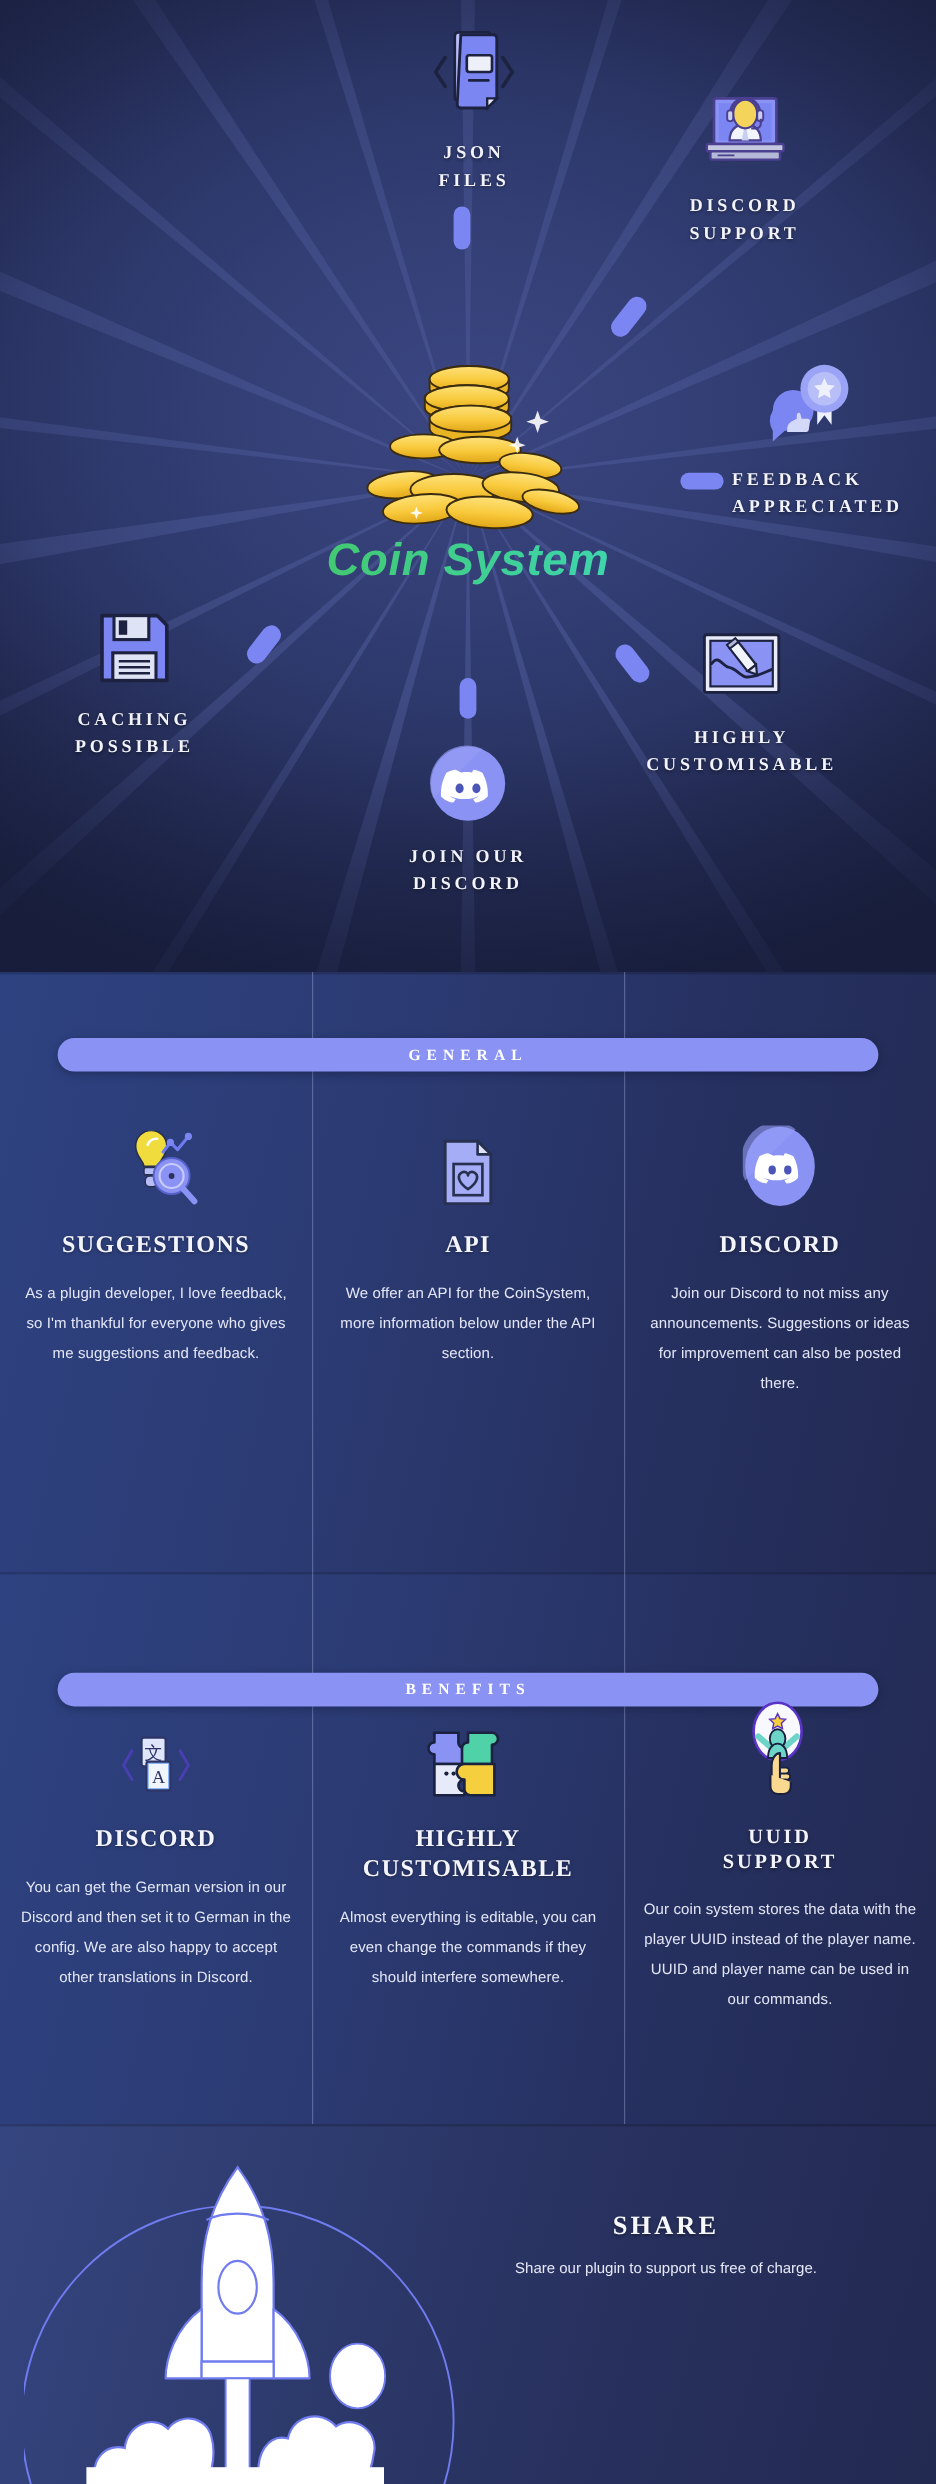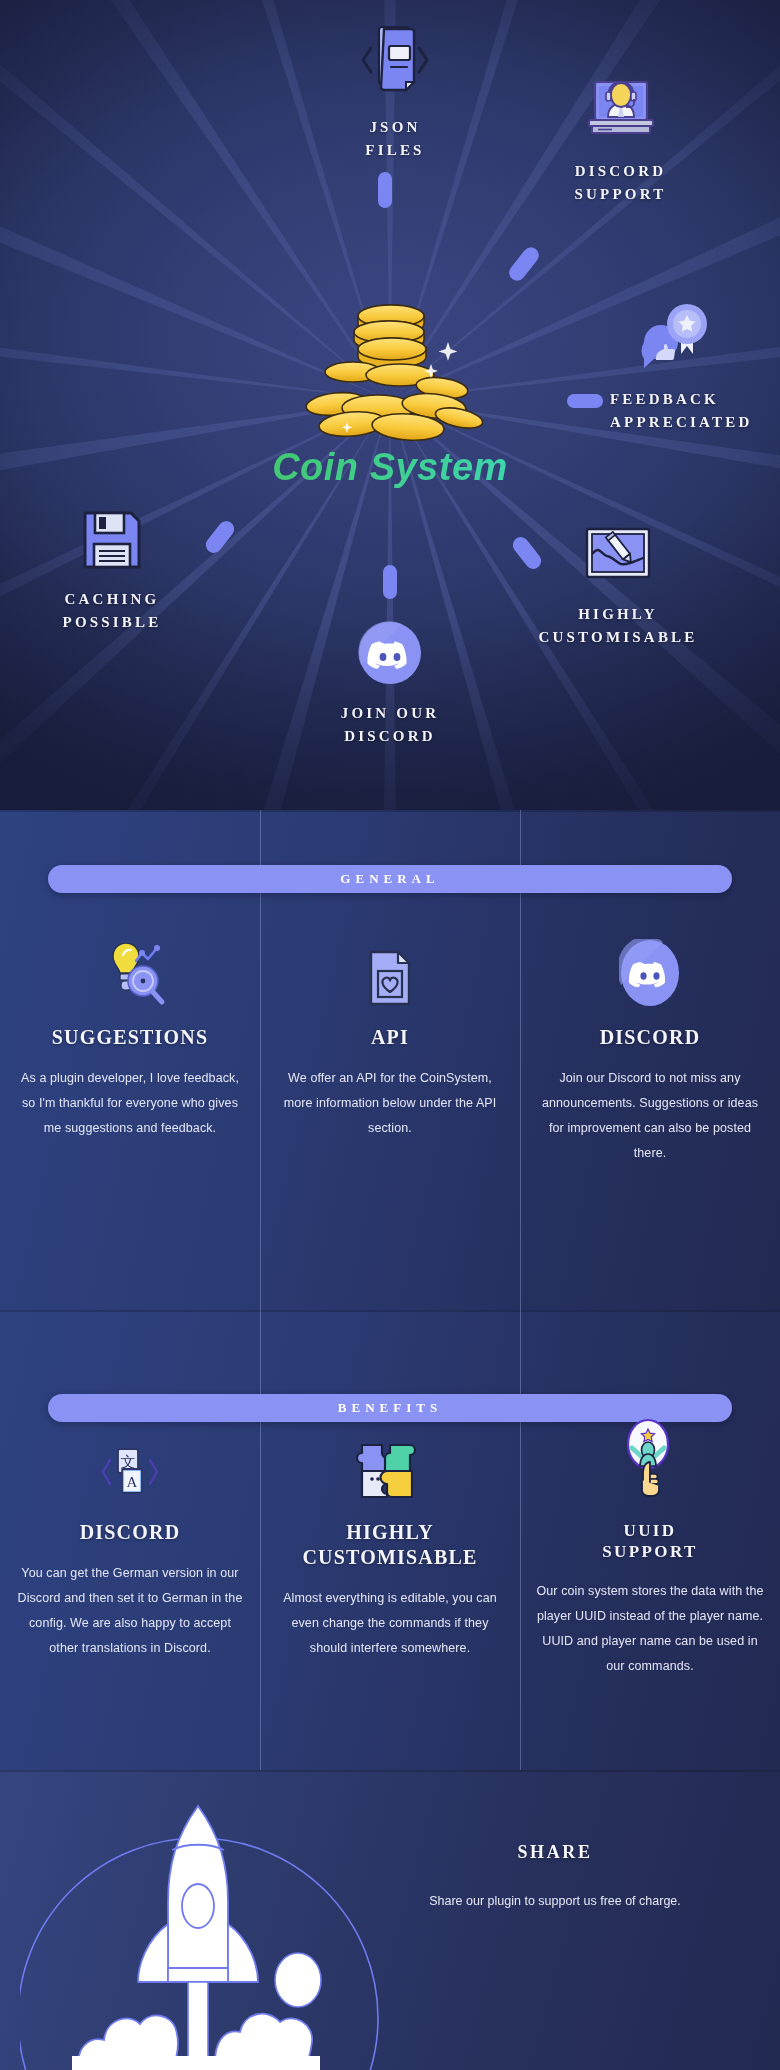--- a/index.html
+++ b/index.html
@@ -109,24 +109,24 @@
   
   .share {
     position: relative; width: 780px; height: 300px; overflow: hidden;
     background: linear-gradient(105deg, #35457f 0%, #2d3a6c 35%, #272f5c 68%, #222a52 100%);
   }
   .share-text { position: absolute; left: 390px; top: 72px; width: 330px; text-align: center; }
   .share-title {
     color: #f7f8fd;
     font-family: "Liberation Serif", serif;
     font-weight: 700;
-    font-size: 18px;
+    font-size: 22px;
     letter-spacing: 2.6px;
     text-shadow: 0 1px 3px rgba(0,0,0,0.4);
-    margin-bottom: 26px;
+    margin-bottom: 10px;
   }
   .share-body { color: #e6e9f8; font-size: 12.5px; line-height: 2.0; }
   .rocket-wrap { position: absolute; left: 20px; top: 18px; }
 
   .topbar-strip { position: absolute; left: 0; right: 0; top: 0; height: 2px; background: rgba(0,0,0,0.18); }
 </style>
 </head>
 <body>
 
 <div class="page">

